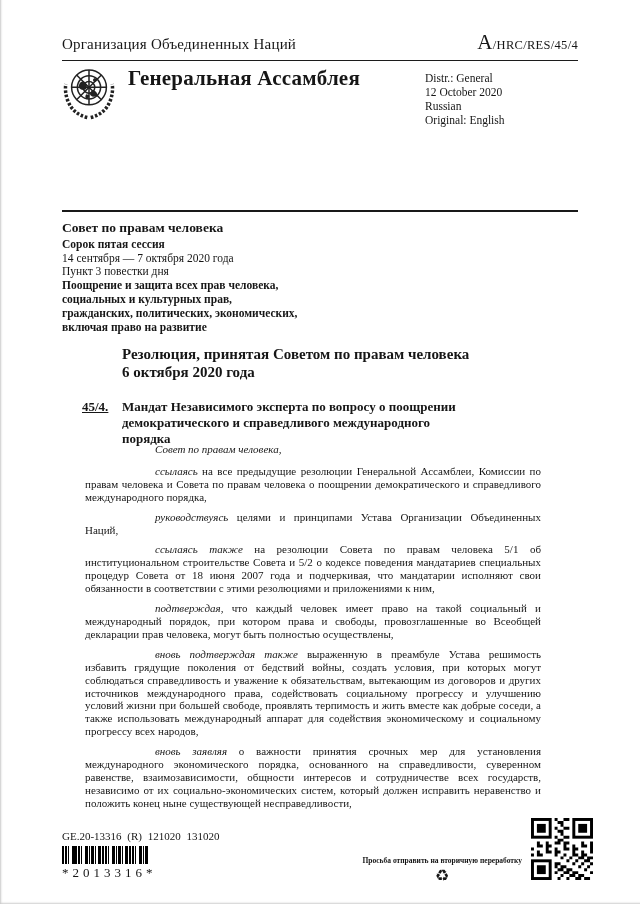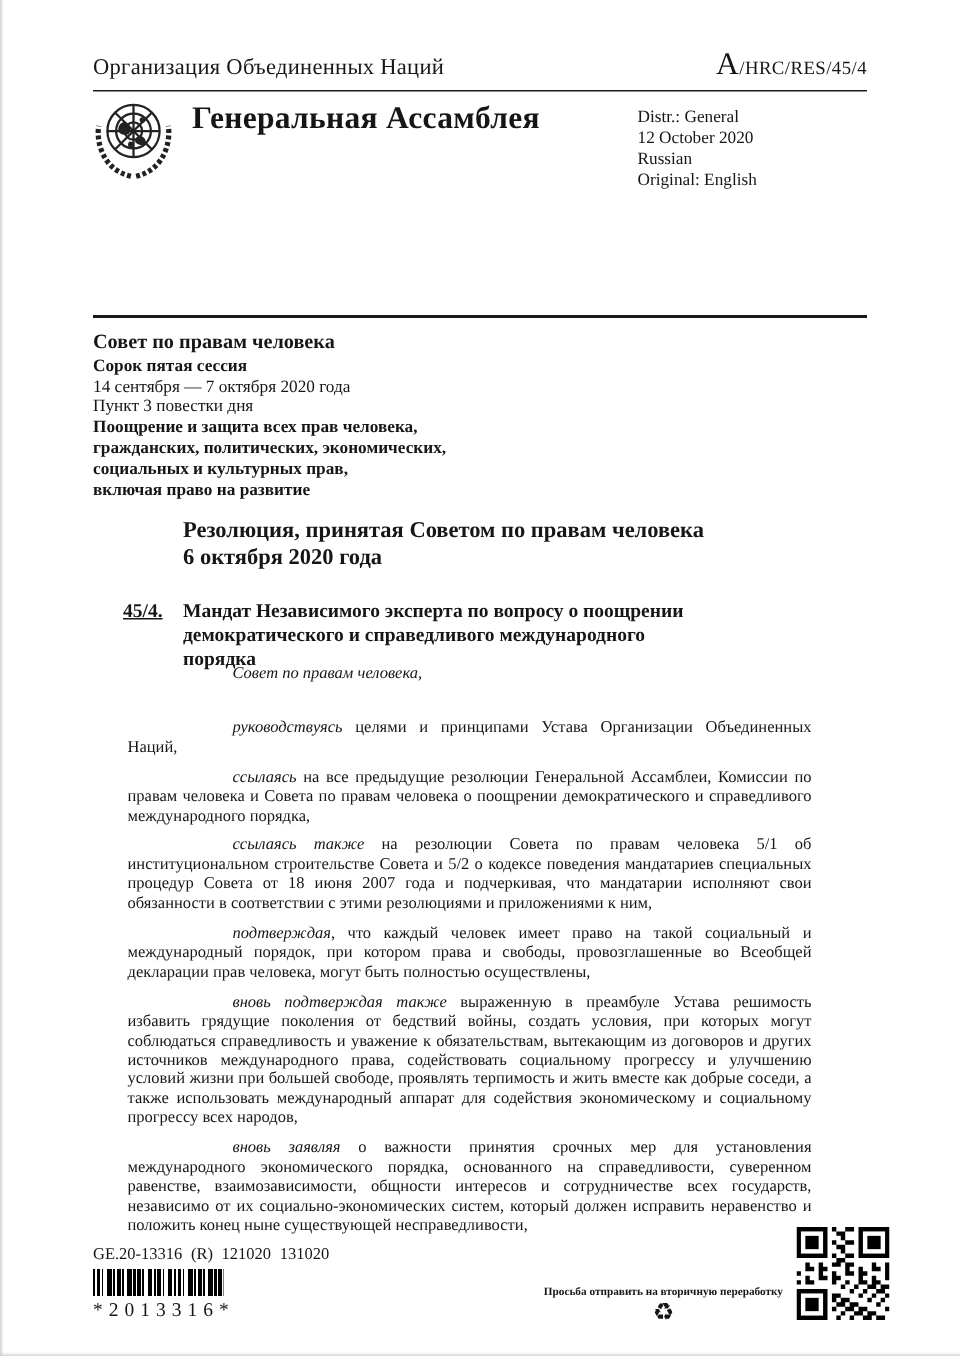--- a/index.html
+++ b/index.html
@@ -28,21 +28,21 @@
   .council{font-size:13.5px;font-weight:bold;margin-bottom:3px;}
   .bold{font-weight:bold;}
   
   .res-title{position:absolute;left:122px;top:345px;font-size:15px;font-weight:bold;line-height:18px;}
   .res-head{position:absolute;left:82px;top:399px;display:flex;}
   .res-num{width:40px;font-size:13px;font-weight:bold;flex:none;text-decoration:underline;}
   .res-subject{width:342px;font-size:13px;font-weight:bold;line-height:16px;}
   
   .body-text{position:absolute;left:85px;top:443px;width:456px;}
   .body-text p{margin:0 0 7px 0;font-size:11px;line-height:12.9px;text-indent:70px;text-align:justify;}
-  .body-text p.opening{font-style:italic;text-align:left;margin-bottom:23px;}
+  .body-text p.opening{font-style:italic;text-align:left;margin-bottom:9px;}
   .lead{font-style:italic;}
   
   .ge{position:absolute;left:62px;top:830px;font-size:11px;word-spacing:3px;}
   .barcode{
     position:absolute;left:62px;top:846px;width:87px;height:18px;
     background:repeating-linear-gradient(90deg,
       #000 0 1.5px,#fff 1.5px 2.5px,#000 2.5px 5px,#fff 5px 6px,
       #000 6px 7px,#fff 7px 9.5px,#000 9.5px 12.5px,#fff 12.5px 13.5px);
   }
   .barcode-text{position:absolute;left:62px;top:865px;font-size:13px;letter-spacing:4px;}
@@ -91,39 +91,39 @@
   </div>
 
   <div class="rule-mid"></div>
 
   <div class="session">
     <div class="council">Совет по правам человека</div>
     <div class="bold">Сорок пятая сессия</div>
     <div>14 сентября — 7 октября 2020 года</div>
     <div>Пункт 3 повестки дня</div>
     <div class="bold">Поощрение и защита всех прав человека,</div>
+    <div class="bold">социальных и культурных прав,</div>
     <div class="bold">гражданских, политических, экономических,</div>
-    <div class="bold">социальных и культурных прав,</div>
     <div class="bold">включая право на развитие</div>
   </div>
 
   <div class="res-title">
     <div>Резолюция, принятая Советом по правам человека</div>
     <div>6 октября 2020 года</div>
   </div>
 
   <div class="res-head">
     <div class="res-num">45/4.</div>
     <div class="res-subject">Мандат Независимого эксперта по вопросу о поощрении демократического и справедливого международного порядка</div>
   </div>
 
   <div class="body-text">
     <p class="opening">Совет по правам человека,</p>
+    <p><span class="lead">ссылаясь</span><span> на все предыдущие резолюции Генеральной Ассамблеи, Комиссии по правам человека и Совета по правам человека о поощрении демократического и справедливого международного порядка,</span></p>
     <p><span class="lead">руководствуясь</span><span> целями и принципами Устава Организации Объединенных Наций,</span></p>
-    <p><span class="lead">ссылаясь</span><span> на все предыдущие резолюции Генеральной Ассамблеи, Комиссии по правам человека и Совета по правам человека о поощрении демократического и справедливого международного порядка,</span></p>
     <p><span class="lead">ссылаясь также</span><span> на резолюции Совета по правам человека 5/1 об институциональном строительстве Совета и 5/2 о кодексе поведения мандатариев специальных процедур Совета от 18 июня 2007 года и подчеркивая, что мандатарии исполняют свои обязанности в соответствии с этими резолюциями и приложениями к ним,</span></p>
     <p><span class="lead">подтверждая</span><span>, что каждый человек имеет право на такой социальный и международный порядок, при котором права и свободы, провозглашенные во Всеобщей декларации прав человека, могут быть полностью осуществлены,</span></p>
     <p><span class="lead">вновь подтверждая также</span><span> выраженную в преамбуле Устава решимость избавить грядущие поколения от бедствий войны, создать условия, при которых могут соблюдаться справедливость и уважение к обязательствам, вытекающим из договоров и других источников международного права, содействовать социальному прогрессу и улучшению условий жизни при большей свободе, проявлять терпимость и жить вместе как добрые соседи, а также использовать международный аппарат для содействия экономическому и социальному прогрессу всех народов,</span></p>
     <p><span class="lead">вновь заявляя</span><span> о важности принятия срочных мер для установления международного экономического порядка, основанного на справедливости, суверенном равенстве, взаимозависимости, общности интересов и сотрудничестве всех государств, независимо от их социально-экономических систем, который должен исправить неравенство и положить конец ныне существующей несправедливости,</span></p>
   </div>
 
   <div class="ge">GE.20-13316 (R) 121020 131020</div>
   <div class="barcode"></div>
   <div class="barcode-text">*2013316*</div>
 

